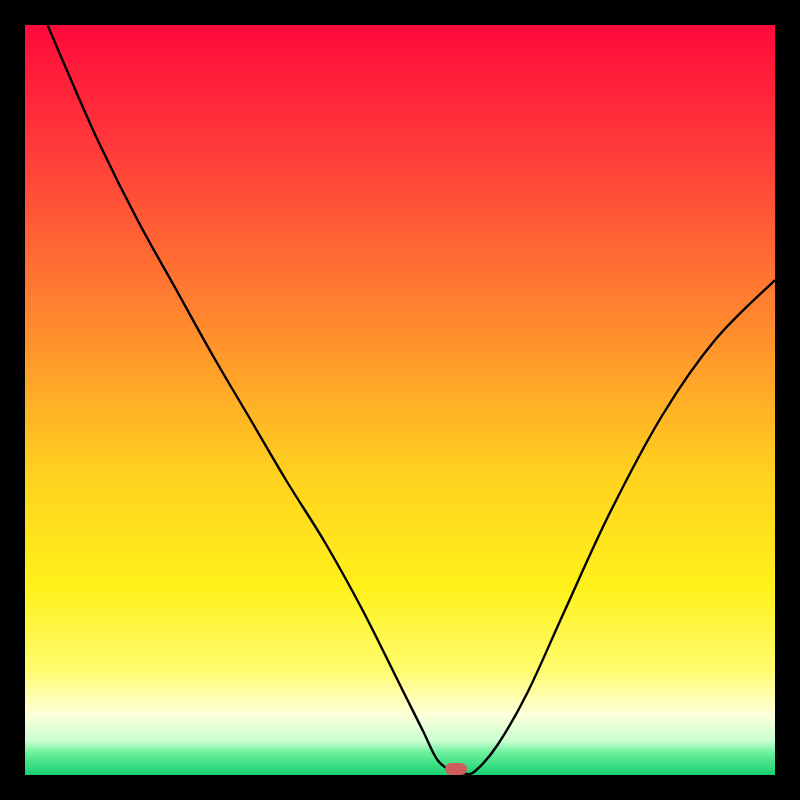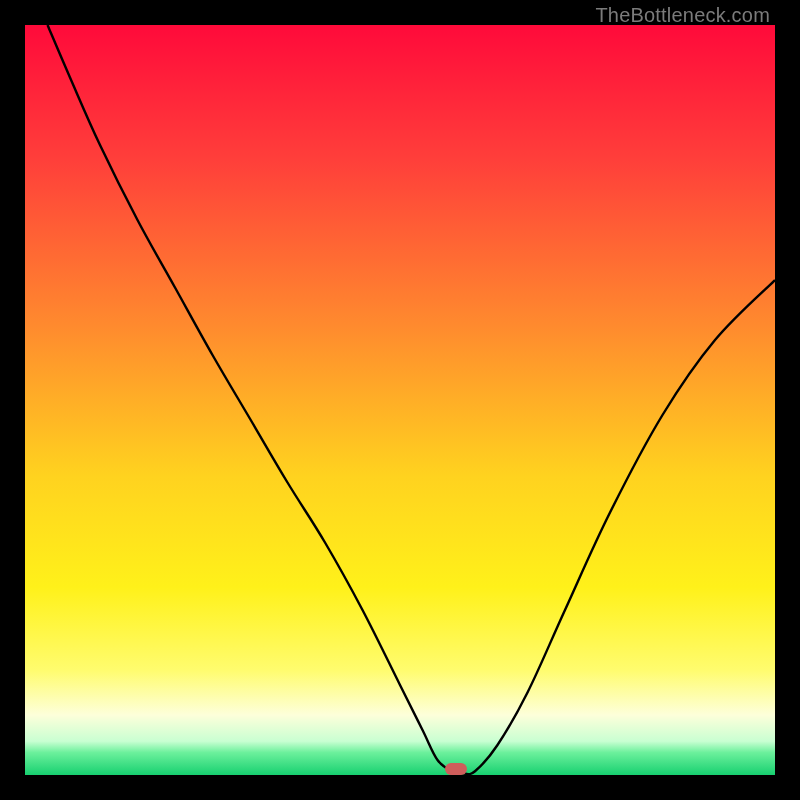--- a/index.html
+++ b/index.html
@@ -83,15 +83,14 @@
     </svg>
 
     <svg class="curve-svg" viewBox="0 0 750 750" preserveAspectRatio="none">
       <path id="curve-path" d="M 22.50 0.00 C 26.55 9.45, 35.55 30.90, 45.00 52.50 C 54.45 74.10, 62.85 94.35, 75.00 120.00 C 87.15 145.65, 99.00 169.35, 112.50 195.00 C 126.00 220.65, 136.50 238.20, 150.00 262.50 C 163.50 286.80, 174.00 306.37, 187.50 330.00 C 201.00 353.62, 211.50 370.80, 225.00 393.75 C 238.50 416.70, 249.00 435.23, 262.50 457.50 C 276.00 479.77, 286.50 494.55, 300.00 517.50 C 313.50 540.45, 324.00 559.35, 337.50 585.00 C 351.00 610.65, 364.20 638.40, 375.00 660.00 C 385.80 681.60, 390.75 691.50, 397.50 705.00 C 404.25 718.50, 407.10 727.58, 412.50 735.00 C 417.90 742.42, 422.77 743.82, 427.50 746.25 C 432.22 748.68, 434.70 748.50, 438.75 748.50 C 442.80 748.50, 443.93 751.38, 450.00 746.25 C 456.07 741.12, 463.05 734.17, 472.50 720.00 C 481.95 705.83, 490.35 691.80, 502.50 667.50 C 514.65 643.20, 525.15 617.40, 540.00 585.00 C 554.85 552.60, 567.45 522.60, 585.00 487.50 C 602.55 452.40, 618.60 421.05, 637.50 390.00 C 656.40 358.95, 669.75 339.30, 690.00 315.00 C 710.25 290.70, 739.20 265.80, 750.00 255.00" fill="none" stroke="#000" stroke-width="2.4"></path>
     </svg>
 
     <div id="marker" class="marker" style="left: 431.25px; top: 744px; background: rgb(207, 93, 91);"></div>
 
   </div>
 
-  <div class="watermark">TheBottleneck.com</div>
 
 </div>
 
 </body></html>

